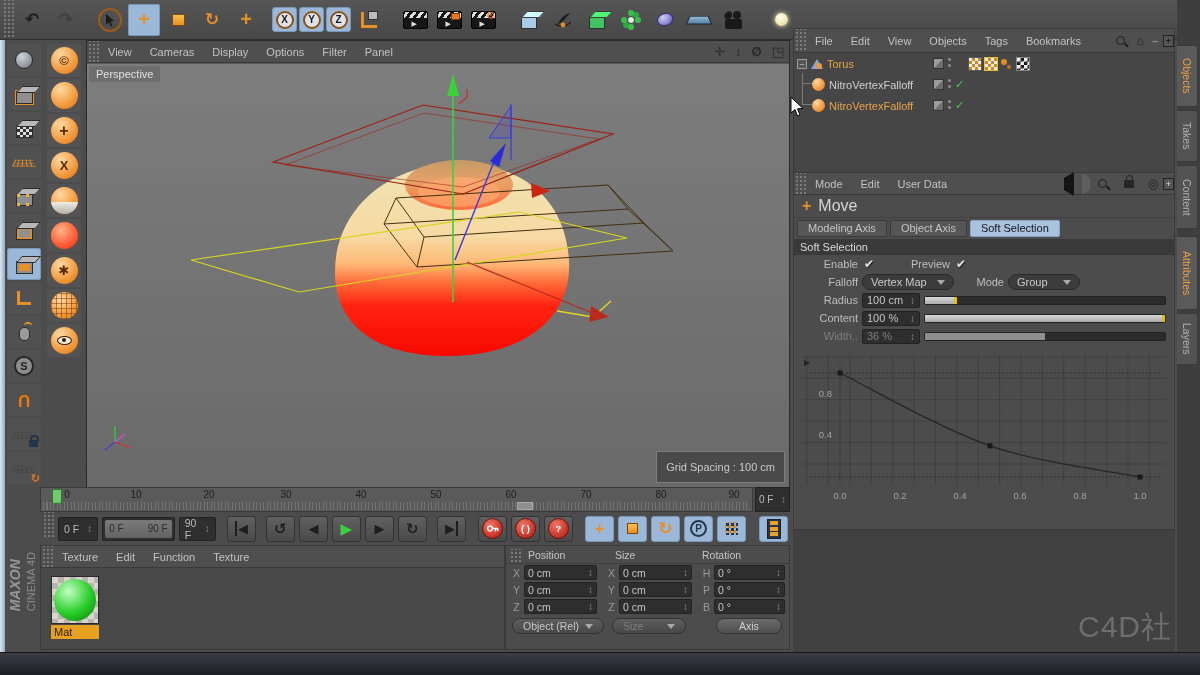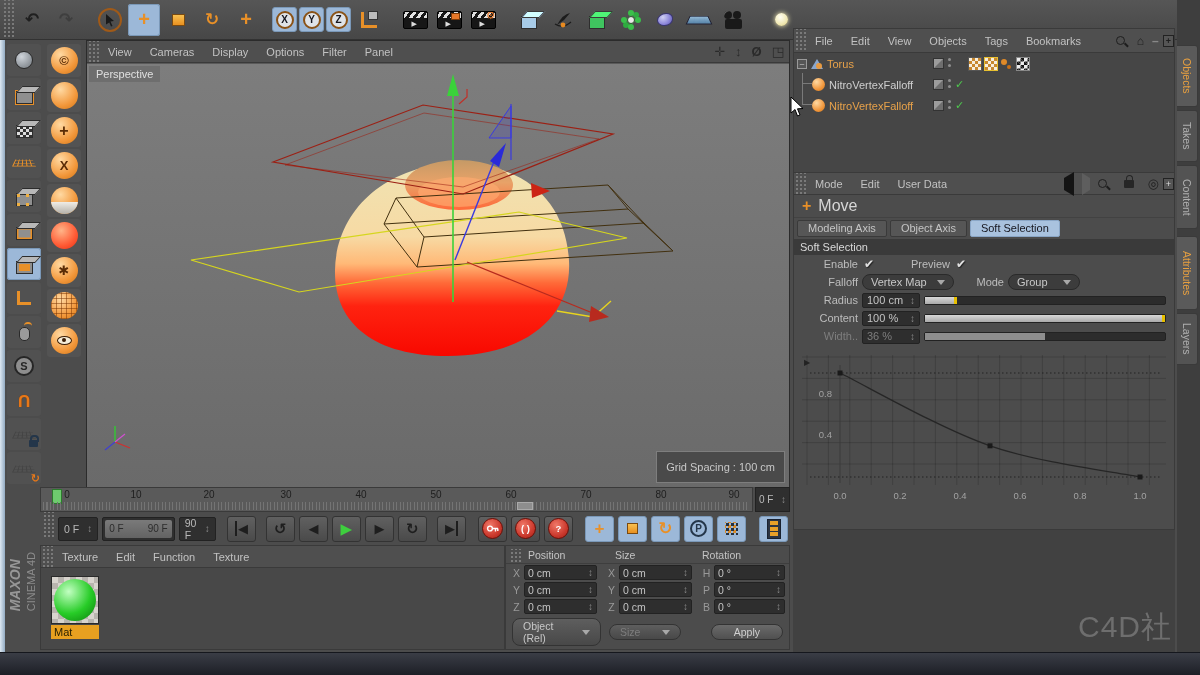--- a/index.html
+++ b/index.html
@@ -631,21 +631,21 @@
   </div>
   <div class="cfoot">
     <div class="pill">
         <span>Object (Rel)</span>
         <span class="caret"></span>
       </div>
     <div class="pill dim" style="width:74px;justify-content:space-between">
         <span>Size</span>
         <span class="caret"></span>
       </div>
-    <div id="apply-btn" style="margin-left:22px">Apply</div>
+    <div id="apply-btn" style="margin-left:22px">Axis</div>
   </div>
 </div>
 
 <div id="om">
   <div class="mbar">
     <div class="grip"></div>
     <span class="mitem">File</span>
     <span class="mitem">Edit</span>
     <span class="mitem">View</span>
     <span class="mitem">Objects</span>

